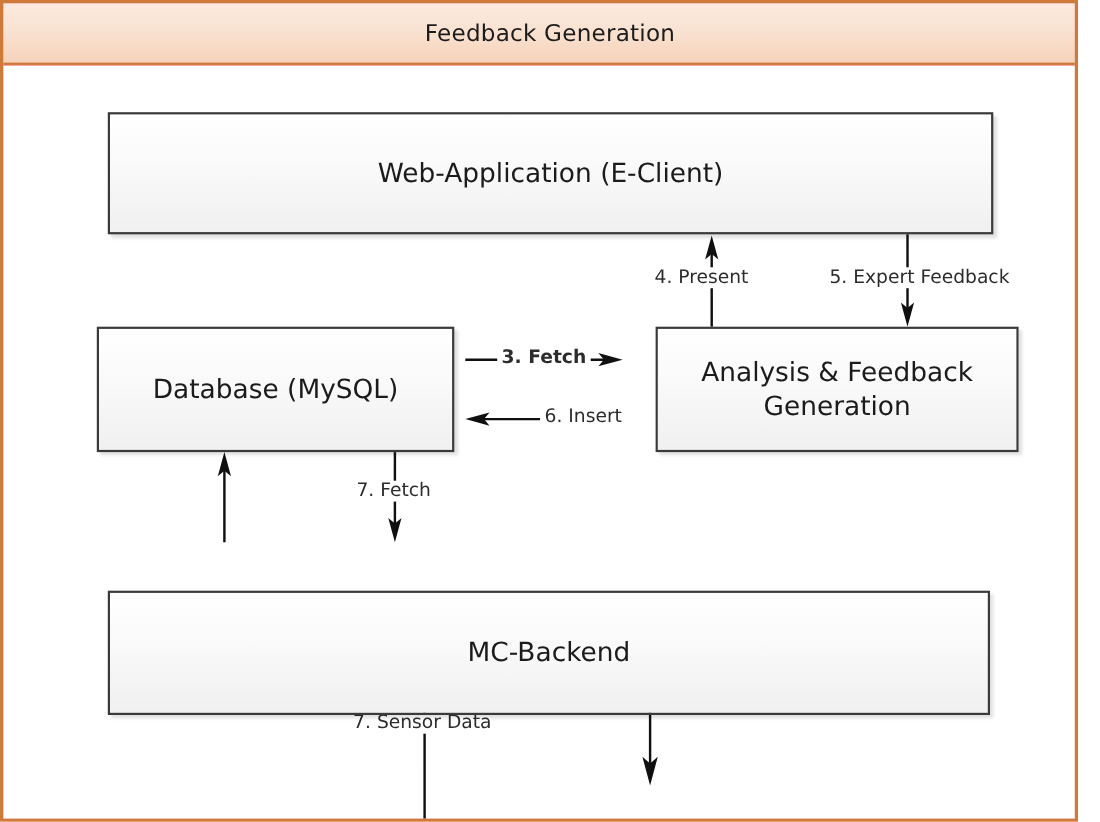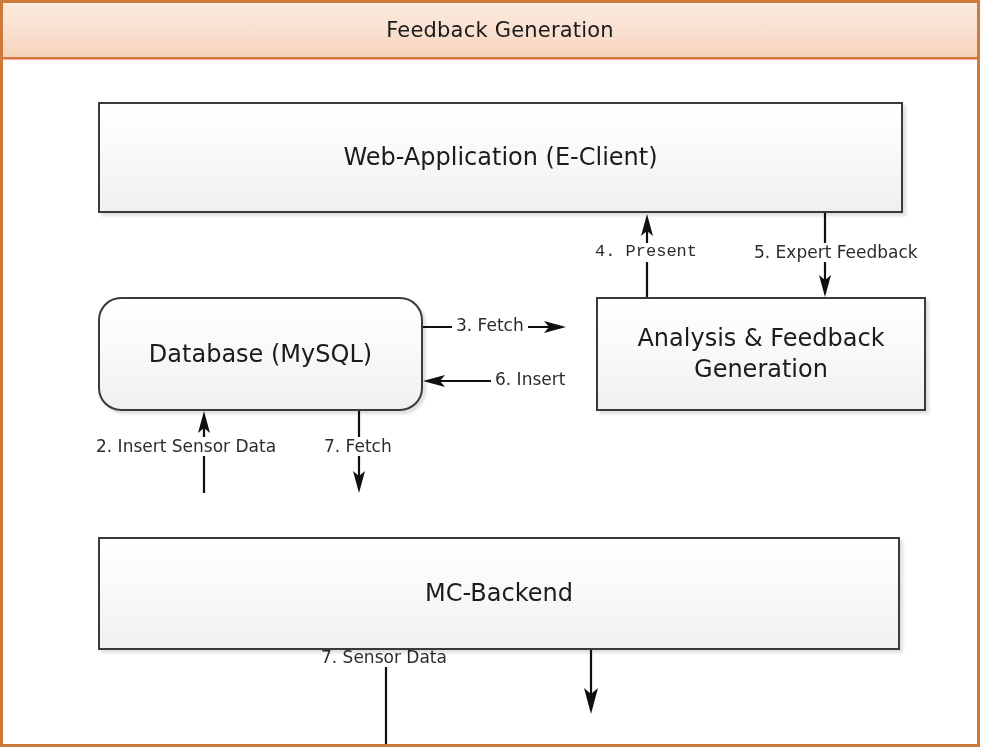--- a/index.html
+++ b/index.html
@@ -55,21 +55,21 @@
     justify-content: center;
     text-align: center;
     color: #1b1b1b;
     font-size: 24px;
     line-height: 1.28;
     z-index: 3;
   }
   .node .node-label { padding: 0 8px; white-space: pre-line; }
 
   #node-webapp   { left: 95px;  top: 42px;  width: 805px; height: 111px; }
-  #node-database { left: 95px;  top: 237px; width: 325px; height: 114px; border-radius: 23px; }
+  #node-database { left: 85px;  top: 237px; width: 325px; height: 114px; }
   #node-analysis { left: 593px; top: 237px; width: 330px; height: 114px; }
   #node-backend  { left: 95px;  top: 433px; width: 802px; height: 113px; margin-top: 44px; }
 
   .edge-svg {
     position: absolute;
     left: 0;
     top: 0;
     width: 994px;
     height: 687px;
     z-index: 1;
@@ -161,25 +161,24 @@
       <span class="node-label">Analysis &amp; Feedback
 Generation</span>
     </div>
 
     <div class="node" id="node-backend">
       <span class="node-label">MC-Backend</span>
     </div>
 
     <div class="edge-label" style="left:314px; top:588px;">7. Sensor Data</div>
 
-    <div class="edge-label" style="left:89px; top:377px;">2. Insert Sensor Data</div>
 
-    <div class="edge-label" style="left:449px; top:256px;">3. Fetch</div>
+    <div class="edge-label" style="left:449px; top:256px;font-weight:bold;">3. Fetch</div>
 
-    <div class="edge-label" style="left:588px; top:183px;font-family:Liberation Mono, monospace;">4. Present</div>
+    <div class="edge-label" style="left:588px; top:183px;">4. Present</div>
 
     <div class="edge-label" style="left:719px; top:183px;margin-left:28px;">5. Expert Feedback</div>
 
     <div class="edge-label" style="left:488px; top:310px;text-align:center;">6. Insert</div>
 
     <div class="edge-label" style="left:317px; top:377px;">7. Fetch</div>
 
 
   </div>
 </div>

